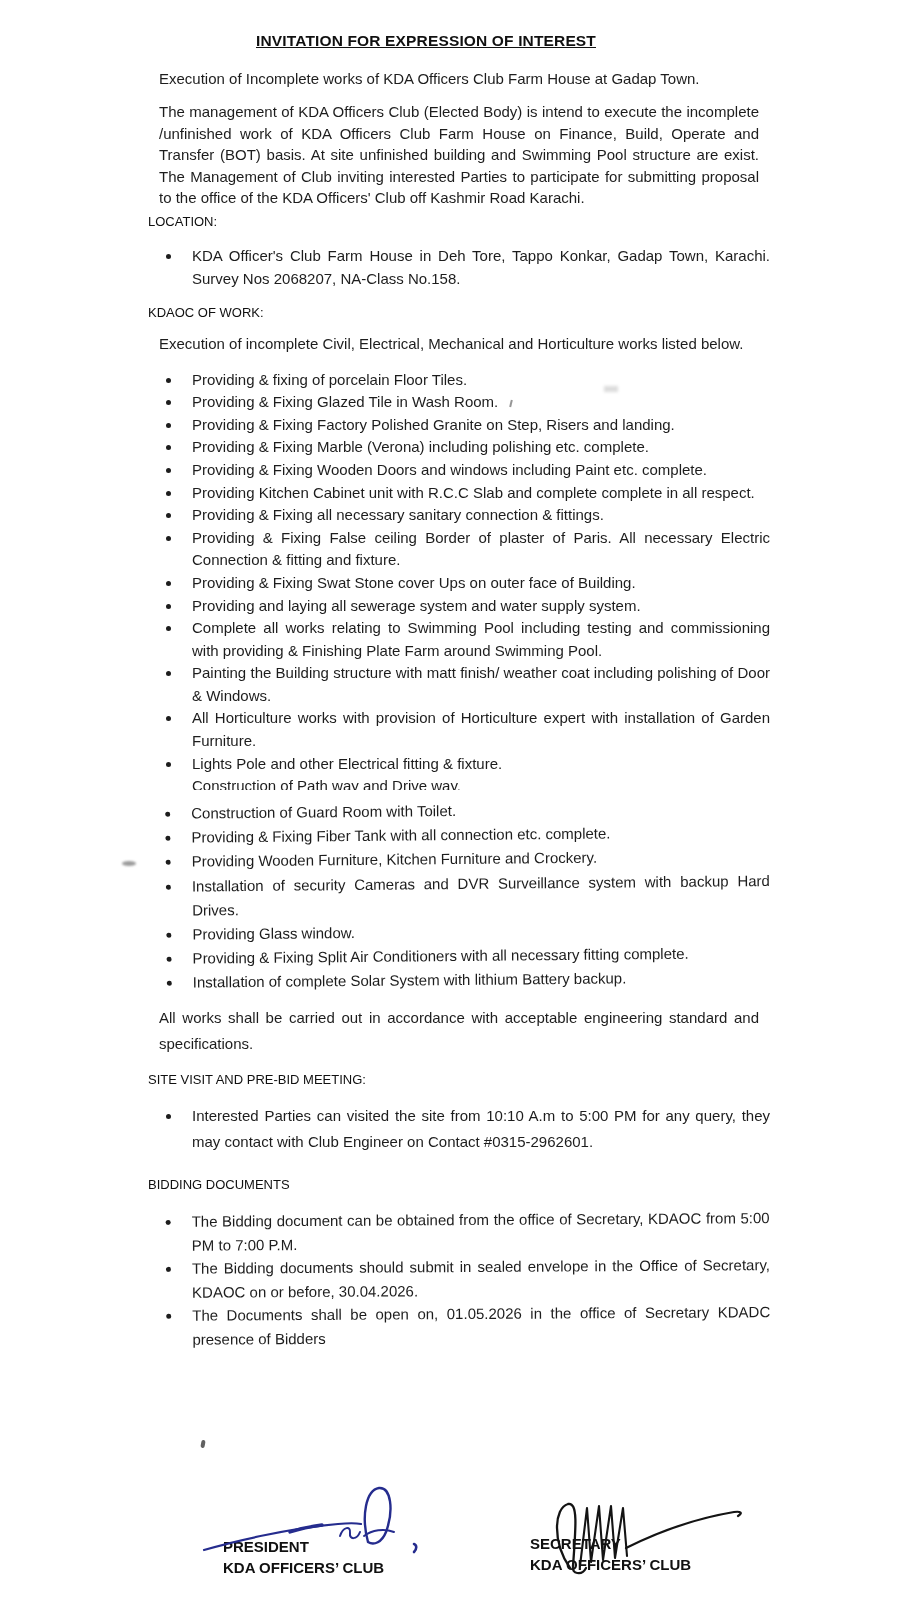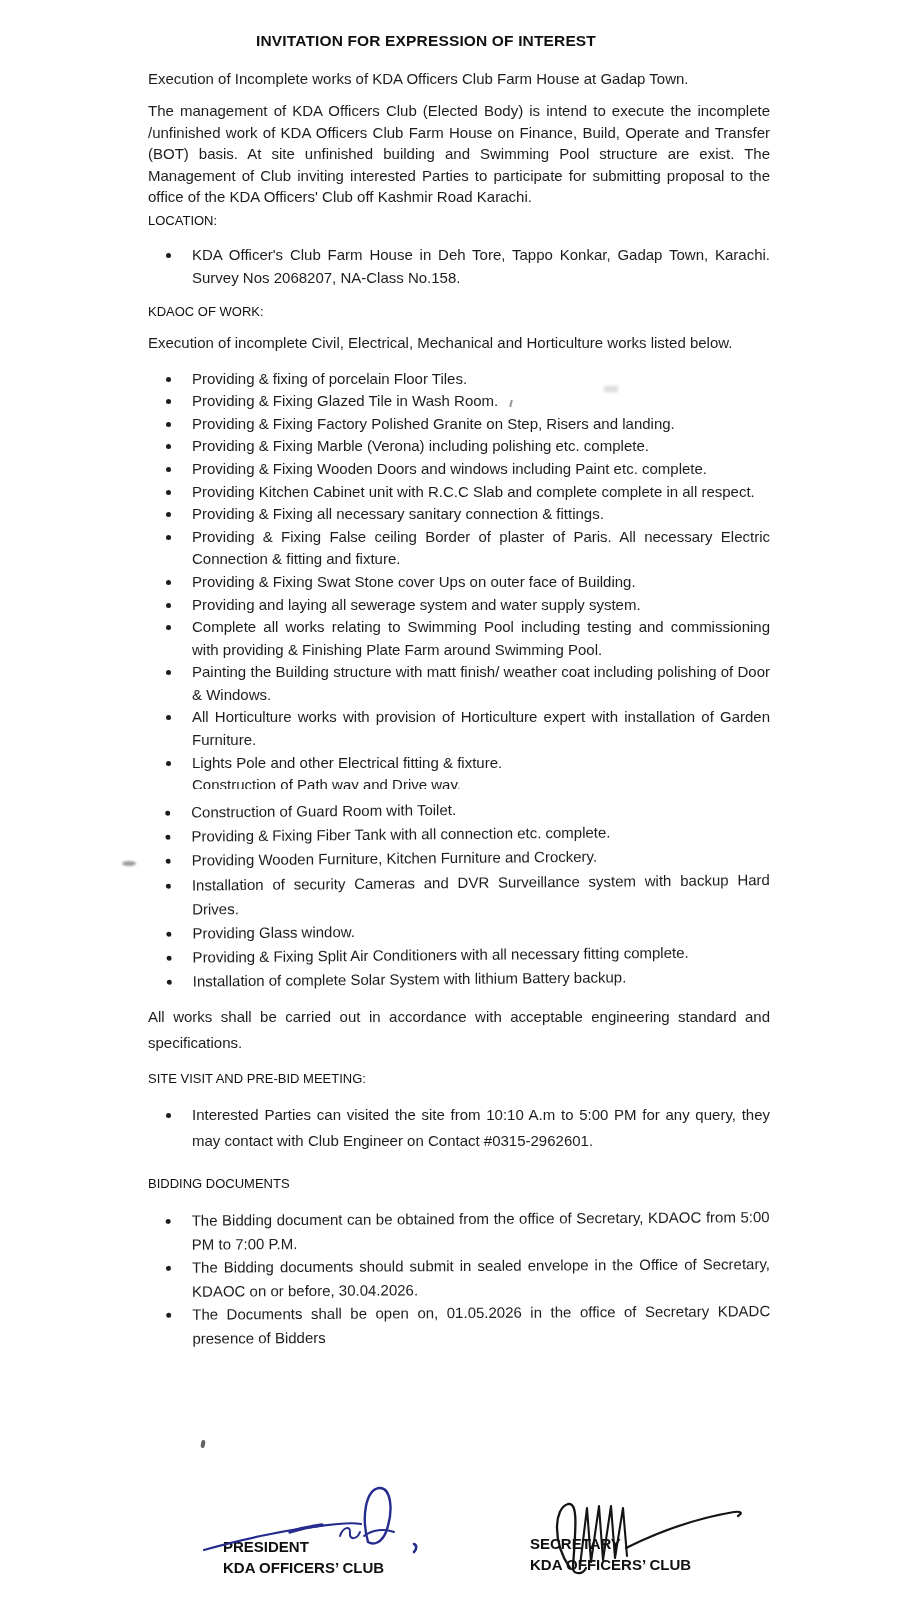--- a/index.html
+++ b/index.html
@@ -5,23 +5,23 @@
   html, body { margin:0; padding:0; }
   body {
     width:900px; height:1616px; background:#ffffff; position:relative;
     font-family:"Liberation Sans", sans-serif; color:#1d1d1d; overflow:hidden;
   }
   .page { position:absolute; inset:0; background:#ffffff; }
   .content { position:absolute; left:148px; top:30px; width:622px; font-size:15px; }
 
   .doc-title {
     font-weight:bold; font-size:15.5px; letter-spacing:.15px; color:#101010;
-    text-align:center; transform:translateX(-33px); line-height:22px; margin-bottom:16px;
+    text-align:center; transform:translateX(-33px); line-height:22px; margin-bottom:16px;text-decoration:underline;
   }
-  p { margin:0; }
+  p { margin:11px; }
   .just { text-align:justify; }
   .p-intro1 { line-height:22px; margin-bottom:10px; }
   .p-intro2 { line-height:21.6px; margin-bottom:2px; }
   .heading { font-weight:normal; font-size:13px; color:#101010; line-height:22px; margin:0; }
   .h-location { margin-top:0; }
   .h-scope { margin-top:12px; }
   .h-site { margin-top:12px; }
   .h-bidding { margin-top:19px; }
 
   ul { margin:0; padding-left:34px; list-style:disc; }

